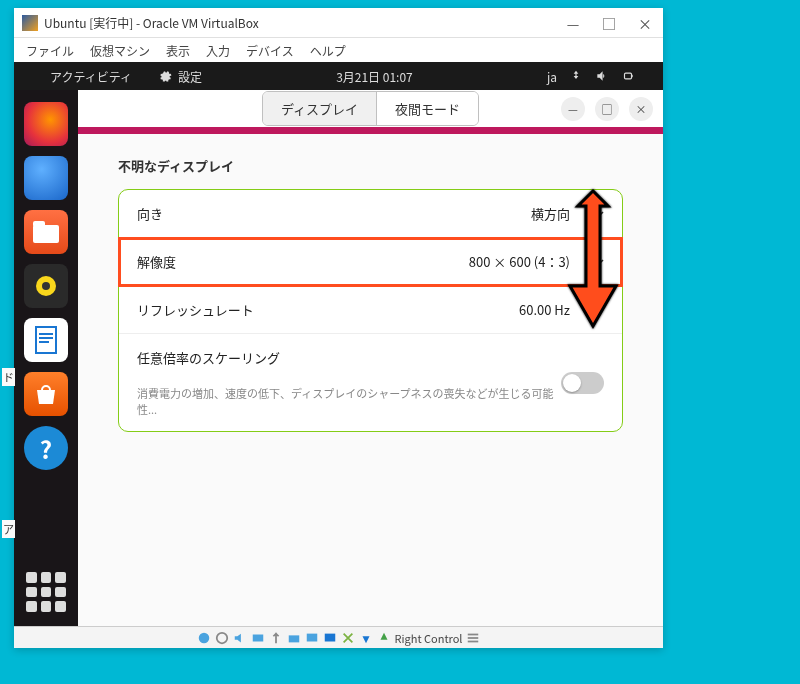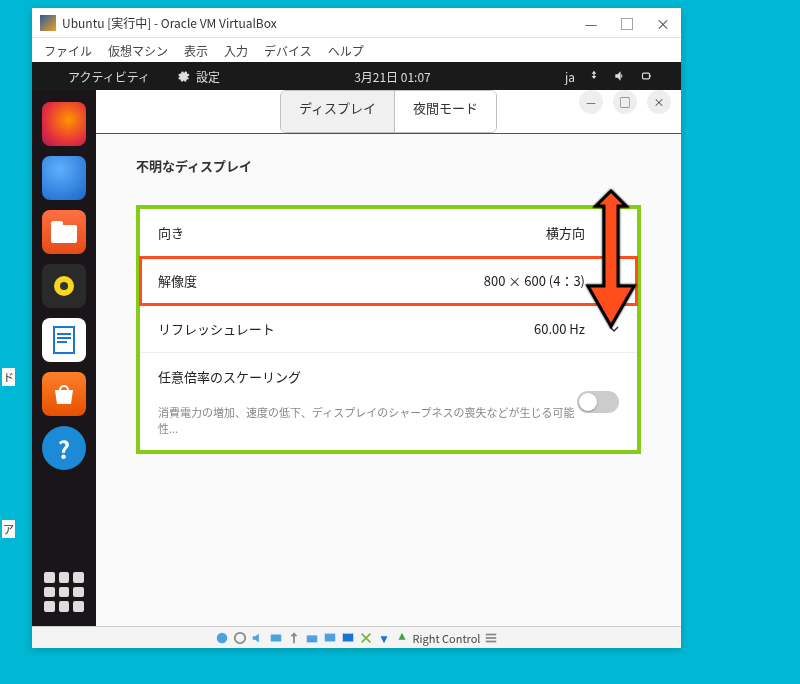--- a/index.html
+++ b/index.html
@@ -1,17 +1,17 @@
 <!DOCTYPE html>
 <html><head>
 <meta charset="utf-8">
 <style>
 *{margin:0;padding:0;box-sizing:border-box;font-family:"Noto Sans CJK JP","Hiragino Sans",sans-serif}
 body{background:#00b8d4;width:800px;height:684px;overflow:hidden;position:relative}
-.vbox-window{position:absolute;left:32px;top:8px;width:649px;height:640px;background:#737373;box-shadow:0 2px 8px rgba(0,0,0,.2)}
+.vbox-window{position:absolute;left:14px;top:8px;width:649px;height:640px;background:#737373;box-shadow:0 2px 8px rgba(0,0,0,.2)}
 .titlebar{height:30px;display:flex;align-items:center;padding:0 8px;background:#fff;border-bottom:1px solid #e0e0e0}
 .titlebar-icon{width:16px;height:16px;background:linear-gradient(135deg,#2c5aa0,#f0a020);margin-right:6px}
 .titlebar-text{font-size:12px;color:#333;flex:1}
 .titlebar-btns{display:flex;gap:16px;color:#555;font-size:14px}
 .titlebar-btn{width:20px;text-align:center;cursor:default}
 .menubar{height:24px;display:flex;align-items:center;padding:0 6px;background:#fff;font-size:12px;color:#444;gap:4px}
 .menubar span{padding:2px 6px}
 .ubuntu-wrap{position:absolute;left:0;top:54px;right:0;bottom:22px;background:#1d1d1d;display:flex;flex-direction:column}
 .topbar{height:28px;background:#1a1a1a;color:#ddd;display:flex;align-items:center;font-size:12px;padding:0 28px}
 .topbar-activities{padding:2px 8px}
@@ -26,30 +26,30 @@
 .firefox{background:radial-gradient(circle at 60% 40%,#ff9500,#e6323c 60%,#a3195b)}
 .thunderbird{background:radial-gradient(circle at 40% 30%,#5fb0ff,#1a66c9)}
 .files{background:linear-gradient(#ff7043,#e64a19)}
 .rhythmbox{background:#2a2a2a}
 .writer{background:#fff}
 .software{background:linear-gradient(#ff7f2a,#e65100)}
 .help{background:#1c8ad6;border-radius:50%}
 .apps-grid{width:40px;height:40px;display:grid;grid-template-columns:repeat(3,1fr);grid-template-rows:repeat(3,1fr);gap:4px;position:absolute;bottom:14px}
 .apps-grid div{background:#ddd;border-radius:2px}
 .content{flex:1;background:#fafafa;position:relative;overflow:hidden}
-.header{height:44px;background:#fff;border-bottom:1px solid #be185d;display:flex;justify-content:center;position:relative}
+.header{height:44px;background:#fff;border-bottom:7px solid #be185d;display:flex;align-items:center;justify-content:center;position:relative}
 .seg{display:flex;border:1px solid #c0c0c0;border-radius:6px;overflow:hidden}
 .seg-btn{padding:7px 18px;font-size:13px;background:#f0f0f0;color:#333;cursor:pointer}
 .seg-btn.active{background:#fff;font-weight:400}
 .seg-btn:first-child{border-right:1px solid #c0c0c0}
 .win-controls{position:absolute;right:10px;display:flex;gap:10px}
 .wc{width:24px;height:24px;border-radius:50%;background:#eee;display:flex;align-items:center;justify-content:center;font-size:11px;color:#444;cursor:pointer}
 .panel{padding:22px 40px}
-.section-title{font-size:13px;font-weight:600;color:#333;margin-bottom:30px}
-.list{border:4px solid #84cc16;border-radius:0;background:#fff}
+.section-title{font-size:13px;font-weight:600;color:#333;margin-bottom:14px}
+.list{border:1px solid #84cc16;border-radius:10px;background:#fff}
 .row{display:flex;align-items:center;justify-content:space-between;padding:14px 18px;border-bottom:1px solid #eee;cursor:pointer}
 .row:last-child{border-bottom:none}
 .row-label{font-size:13px;color:#222}
 .row-value{font-size:13px;color:#222;display:flex;align-items:center;gap:24px}
 .chevron{width:10px;height:10px}
 .row.highlight{outline:3px solid #ff4d1f;outline-offset:-2px}
 .row.twoline .row-label{display:flex;flex-direction:column;gap:18px}
 .row.twoline .sub{font-size:11px;color:#888}
 .toggle{width:44px;height:22px;background:#ccc;border-radius:11px;position:relative}
 .toggle::after{content:"";position:absolute;width:18px;height:18px;background:#fff;border-radius:50%;top:2px;left:2px;box-shadow:0 1px 2px rgba(0,0,0,.3)}

